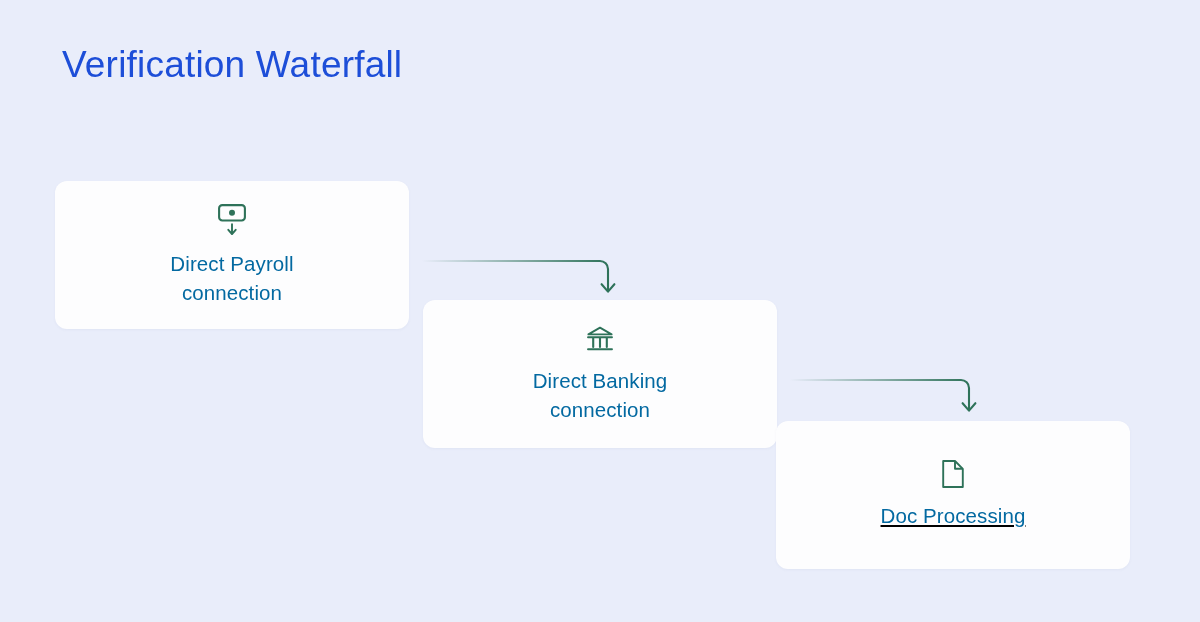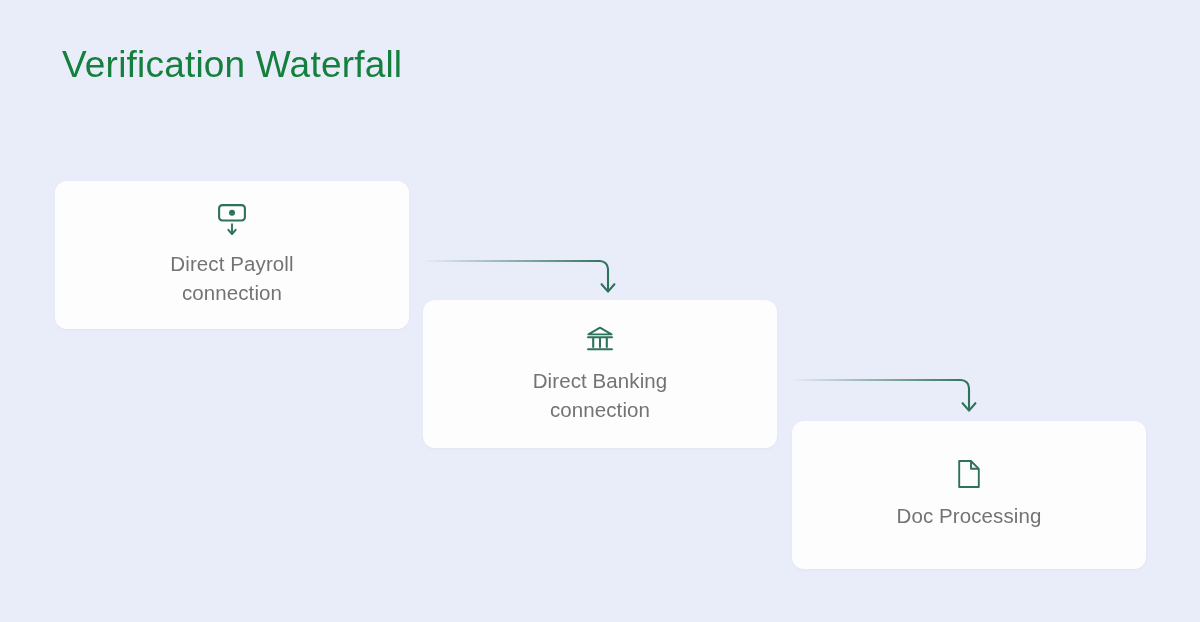--- a/index.html
+++ b/index.html
@@ -21,21 +21,21 @@
     height: 622px;
   }
 
   #page-title {
     position: absolute;
     left: 62px;
     top: 45px;
     font-size: 37px;
     font-weight: 300;
     letter-spacing: 0.2px;
-    color: #15803d;
+    color: #1d4ed8;
     line-height: 1.1;
     white-space: nowrap;
   }
 
   .card {
     position: absolute;
     width: 354px;
     height: 148px;
     background: #fdfdfe;
     border-radius: 12px;
@@ -49,30 +49,30 @@
 
   .card-icon {
     display: block;
     line-height: 0;
     margin-bottom: 12px;
   }
 
   .card-label {
     font-size: 20.5px;
     font-weight: 400;
-    color: #737373;
+    color: #0369a1;
     text-align: center;
     line-height: 1.42;
     letter-spacing: 0.1px;
     max-width: 240px;
   }
 
   #card-payroll  { left: 55px;  top: 181px; }
   #card-banking  { left: 423px; top: 300px; align-items: center; }
-  #card-doc      { left: 792px; top: 421px; }
+  #card-doc      { left: 776px; top: 421px; text-decoration: underline; }
 
   .connector {
     position: absolute;
     pointer-events: none;
   }
   #connector-1 { left: 418px; top: 248px; }
   #connector-2 { left: 786px; top: 367px; }
 </style>
 </head>
 <body>

